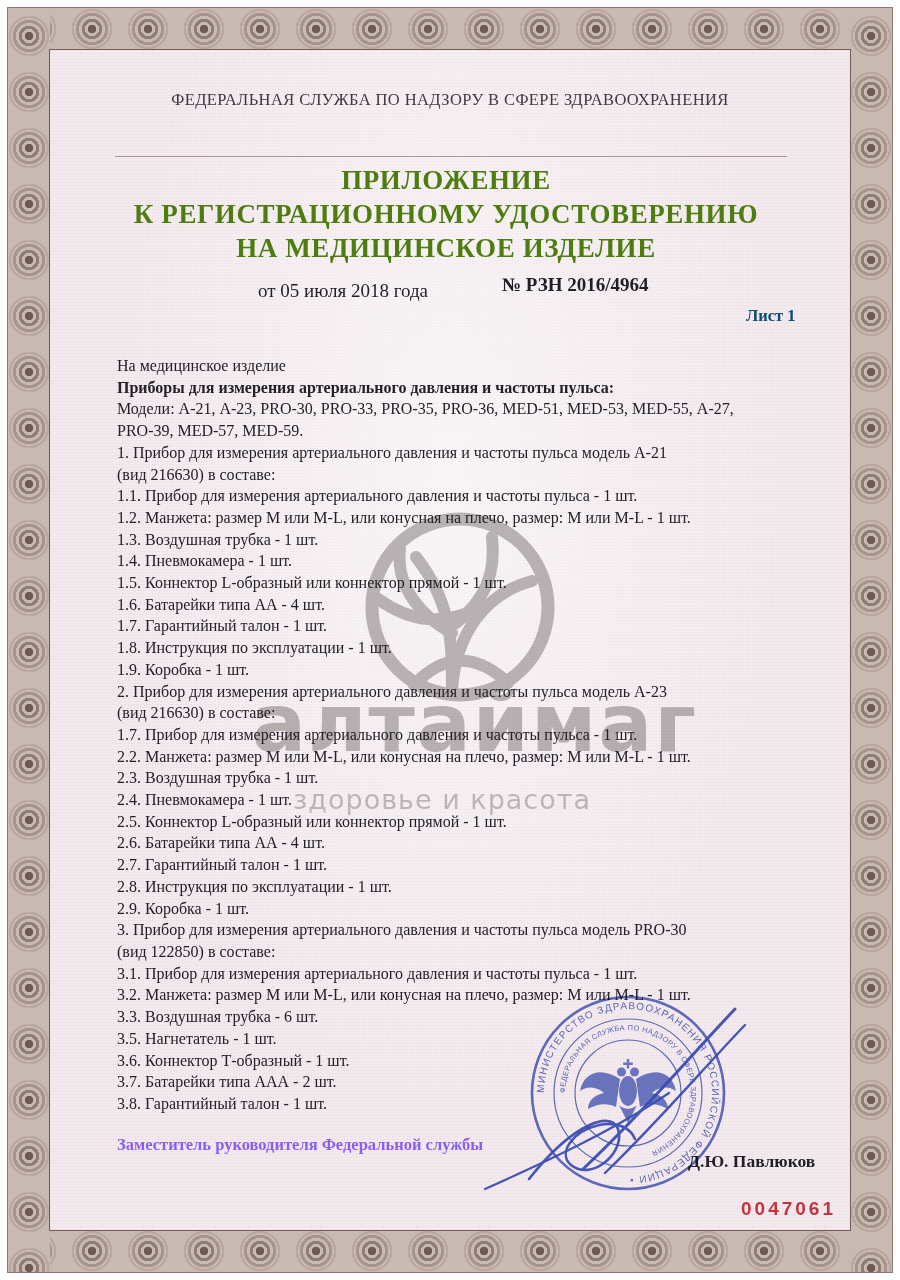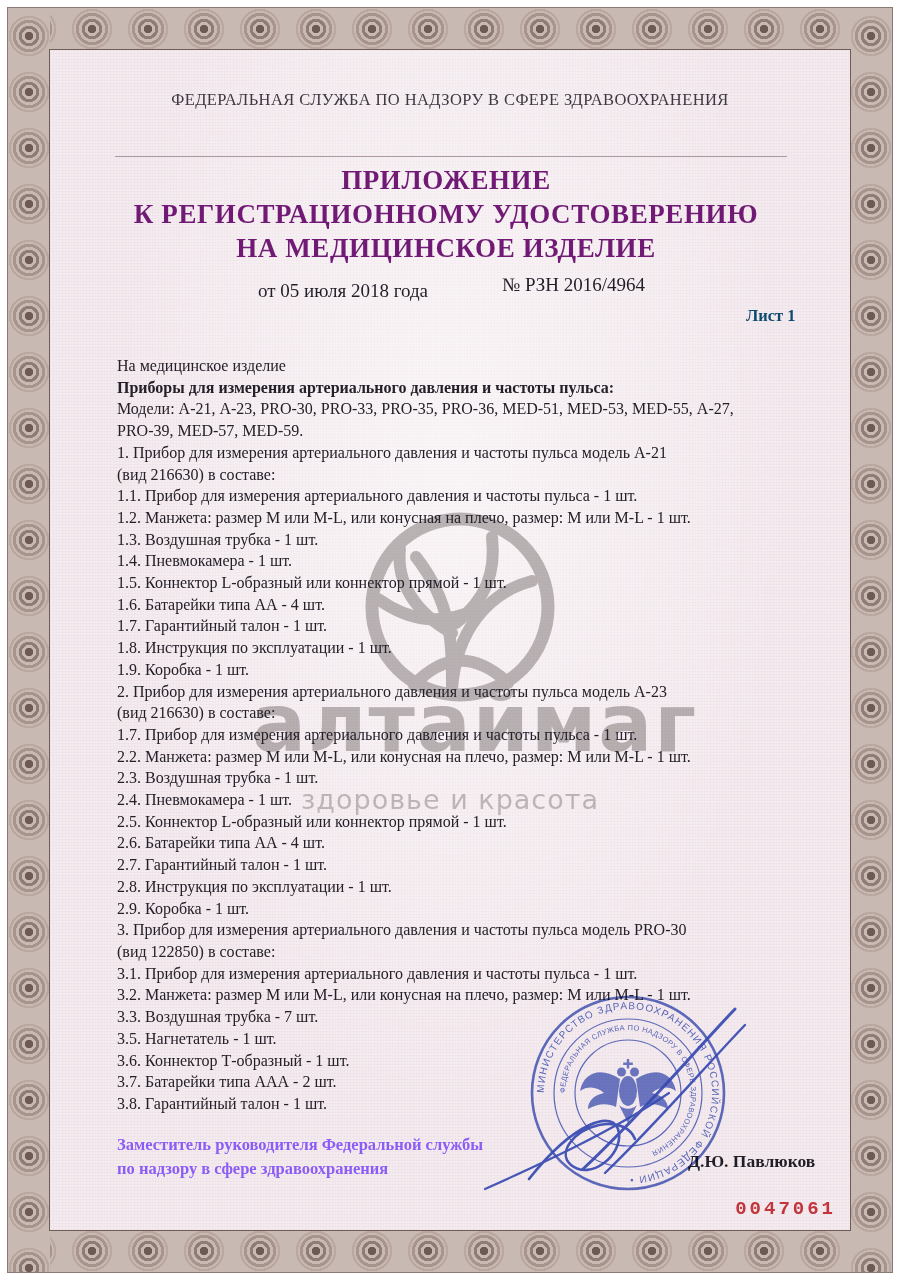--- a/index.html
+++ b/index.html
@@ -24,42 +24,42 @@
     background-image:
       radial-gradient(ellipse at 50% 35%, rgba(255,255,255,.55) 0%, rgba(255,255,255,0) 60%),
       repeating-linear-gradient(0deg, rgba(187,150,173,.07) 0 1px, rgba(0,0,0,0) 1px 3px),
       repeating-linear-gradient(90deg, rgba(187,150,173,.06) 0 1px, rgba(0,0,0,0) 1px 3px);
   }
   .content{position:absolute;inset:0;z-index:3;}
   
   .agency{position:absolute;left:0;right:0;top:88px;text-align:center;
     font-size:16.5px;line-height:24px;color:#3e3842;letter-spacing:.4px;}
   .divider{position:absolute;left:115px;width:672px;top:156px;height:1px;background:#97868c;opacity:.8;}
-  .title{position:absolute;left:0;right:8px;top:163px;text-align:center;color:#701a75;
+  .title{position:absolute;left:0;right:8px;top:163px;text-align:center;color:#4d7c0f;
     font-size:27px;font-weight:bold;line-height:34px;letter-spacing:.6px;}
   .meta-date{position:absolute;left:258px;top:280px;font-size:19px;font-weight:normal;color:#211e28;}
-  .meta-num{position:absolute;left:502px;top:274px;font-size:19px;font-weight:normal;color:#211e28;}
+  .meta-num{position:absolute;left:502px;top:274px;font-size:19px;font-weight:bold;color:#211e28;}
   .sheet{position:absolute;left:746px;top:306px;font-size:16.5px;font-weight:bold;color:#0c4a6e;}
   
   .body-text{position:absolute;left:117px;top:355px;width:706px;}
   .bl{font-size:16px;line-height:21.7px;color:#242029;white-space:nowrap;}
   .bl.bold{font-weight:bold;}
   
   .sig-pos{position:absolute;left:117px;top:1133px;font-size:16.5px;font-weight:bold;
     line-height:24px;color:#8b5cf6;}
   .sig-name{position:absolute;left:688px;top:1151px;font-size:17.5px;font-weight:bold;color:#211e28;}
-  .serial{position:absolute;right:64px;top:1198px;font-family:Liberation Mono, monospace;
+  .serial{position:absolute;right:64px;top:1198px;font-family:Liberation Sans, sans-serif;
     font-size:19px;font-weight:bold;letter-spacing:3px;color:#c2353d;}
   
   .watermark{position:absolute;inset:0;z-index:2;opacity:.5;mix-blend-mode:multiply;pointer-events:none;}
   .wm-logo{position:absolute;left:356px;top:503px;}
   .wm-brand{position:absolute;left:230px;width:490px;top:682px;text-align:center;
     font-family:"DejaVu Sans",sans-serif;font-weight:bold;font-size:80px;line-height:84px;
     color:#7d7875;letter-spacing:2px;}
-  .wm-tagline{position:absolute;left:280px;width:340px;top:784px;text-align:center;
+  .wm-tagline{position:absolute;left:272px;width:340px;top:784px;text-align:center;
     font-family:"DejaVu Sans",sans-serif;font-size:27px;color:#8b8683;letter-spacing:1px;}
   
   .stamp-layer{position:absolute;left:433px;top:973px;z-index:4;mix-blend-mode:multiply;pointer-events:none;}
 </style>
 </head>
 <body>
 
 <div class="page">
 
   <div class="band h t"></div>
@@ -124,30 +124,29 @@
       <div class="bl">2.4. Пневмокамера - 1 шт.</div>
       <div class="bl">2.5. Коннектор L-образный или коннектор прямой - 1 шт.</div>
       <div class="bl">2.6. Батарейки типа АА - 4 шт.</div>
       <div class="bl">2.7. Гарантийный талон - 1 шт.</div>
       <div class="bl">2.8. Инструкция по эксплуатации - 1 шт.</div>
       <div class="bl">2.9. Коробка - 1 шт.</div>
       <div class="bl">3. Прибор для измерения артериального давления и частоты пульса модель PRO-30</div>
       <div class="bl">(вид 122850) в составе:</div>
       <div class="bl">3.1. Прибор для измерения артериального давления и частоты пульса - 1 шт.</div>
       <div class="bl">3.2. Манжета: размер М или M-L, или конусная на плечо, размер: М или M-L - 1 шт.</div>
-      <div class="bl">3.3. Воздушная трубка - 7 шт.</div>
+      <div class="bl">3.3. Воздушная трубка - 6 шт.</div>
       <div class="bl">3.5. Нагнетатель - 1 шт.</div>
       <div class="bl">3.6. Коннектор Т-образный - 1 шт.</div>
       <div class="bl">3.7. Батарейки типа ААА - 2 шт.</div>
       <div class="bl">3.8. Гарантийный талон - 1 шт.</div>
     </div>
 
     <div class="sig-pos">
       <div>Заместитель руководителя Федеральной службы</div>
-      <div>по надзору в сфере здравоохранения</div>
     </div>
     <div class="sig-name">Д.Ю. Павлюков</div>
     <div class="serial">0047061</div>
   </div>
 
   <svg class="stamp-layer" width="380" height="240" viewBox="0 0 380 240">
     <defs>
       <path id="ringOuter" d="M 111,120 a 84,84 0 1 1 168,0 a 84,84 0 1 1 -168,0"></path>
       <path id="ringInner" d="M 132,120 a 63,63 0 1 1 126,0 a 63,63 0 1 1 -126,0"></path>
     </defs>

